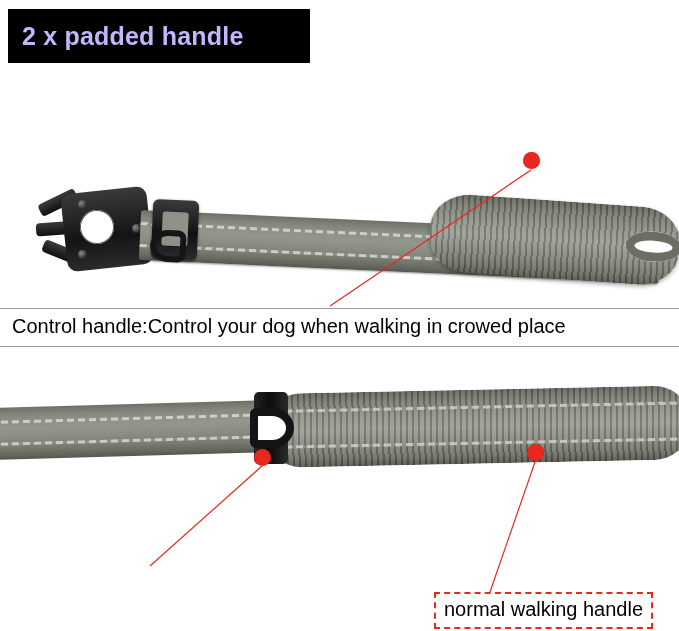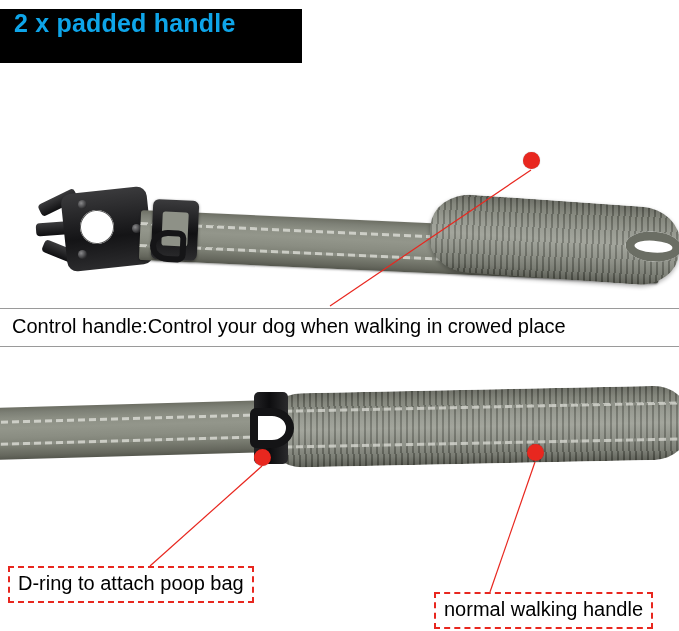--- a/index.html
+++ b/index.html
@@ -14,28 +14,28 @@
     position: relative;
     width: 679px;
     height: 631px;
     background: #ffffff;
     overflow: hidden;
   }
 
   
   .badge {
     position: absolute;
-    left: 0;
+    left: 8px;
     top: 9px;
     width: 302px;
     height: 54px;
     background: #000000;
-    color: #0ea5e9;
+    color: #c4b5fd;
     display: flex;
-    align-items: flex-start;
+    align-items: center;
     padding-left: 14px;
     box-sizing: border-box;
     font-size: 25px;
     font-weight: bold;
     letter-spacing: 0.2px;
   }
 
   
   .panel1 {
     position: absolute;
@@ -378,20 +378,17 @@
   <svg class="svg-lines" viewBox="0 0 679 631">
     <line x1="531" y1="170" x2="330" y2="306" stroke="#e8271f" stroke-width="1.2"></line>
     <line x1="262" y1="466" x2="150" y2="566" stroke="#e8271f" stroke-width="1.2"></line>
     <line x1="535" y1="462" x2="490" y2="592" stroke="#e8271f" stroke-width="1.2"></line>
   </svg>
 
   <div class="dot" style="left:523px; top:152px;"></div>
   <div class="dot" style="left:254px; top:449px;"></div>
   <div class="dot" style="left:527px; top:444px;"></div>
 
-  <div class="dashed-label" id="label-dring">
-    <span>D-ring to attach poop bag</span>
-  </div>
   <div class="dashed-label" id="label-normal">
     <span>normal walking handle</span>
   </div>
 
 </div>
 
 </body></html>

